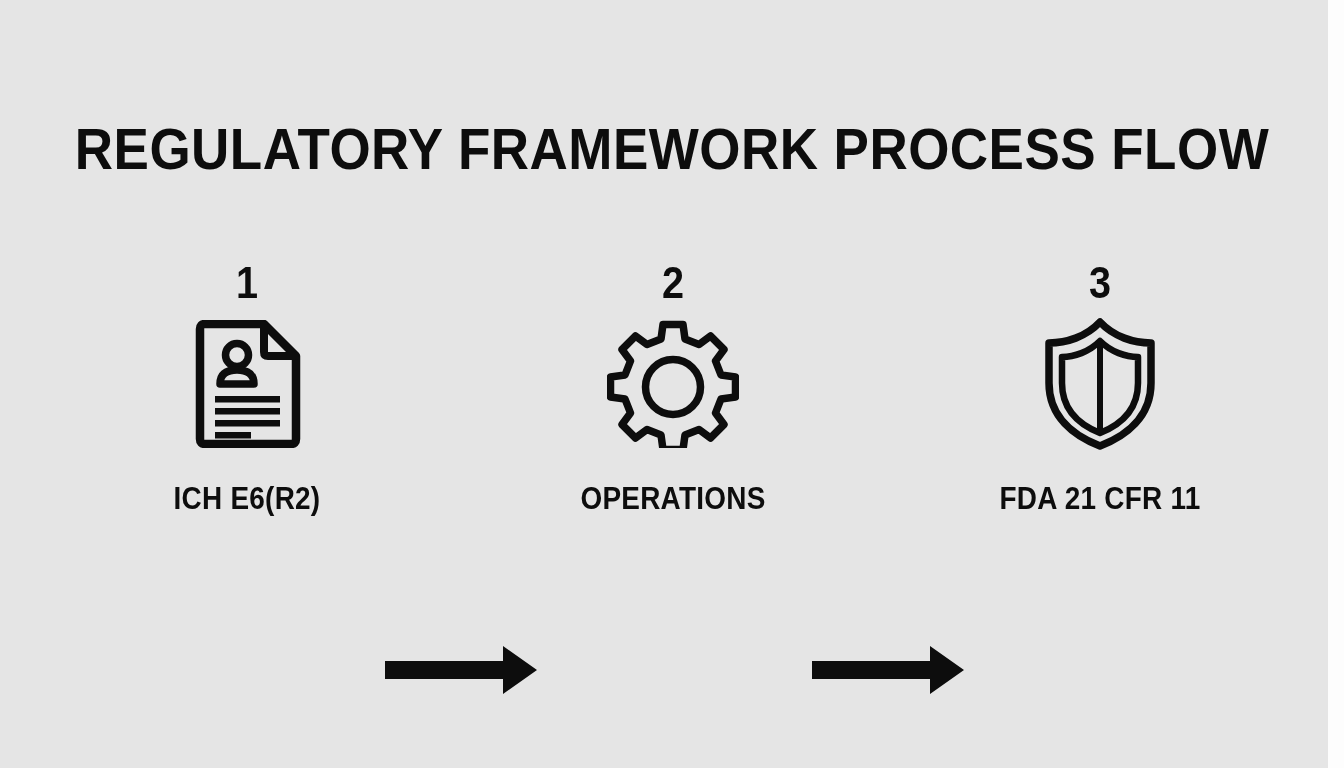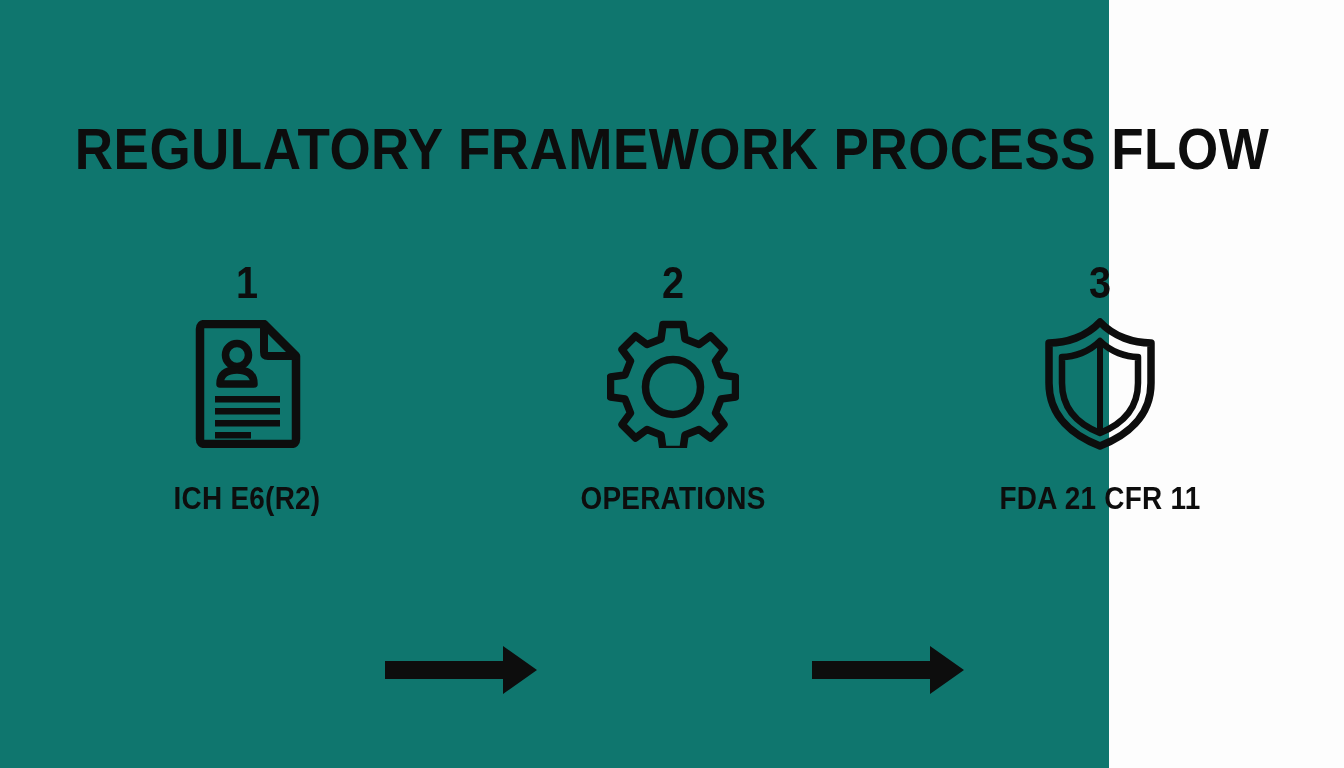--- a/index.html
+++ b/index.html
@@ -11,23 +11,23 @@
     width: 1344px;
     height: 768px;
     background: #fdfdfd;
     font-family: "Liberation Sans", "DejaVu Sans", sans-serif;
     color: #111111;
     overflow: hidden;
   }
 
   .canvas {
     position: relative;
-    width: 1109px;
+    width: 1328px;
     height: 768px;
-    background: #0f766e;
+    background: #e5e5e5;
   }
 
   
   .title {
     position: absolute;
     left: 0;
     top: 118px;
     width: 1344px;
     text-align: center;
     font-family: "Liberation Sans Narrow", "Liberation Sans", "DejaVu Sans", sans-serif;

